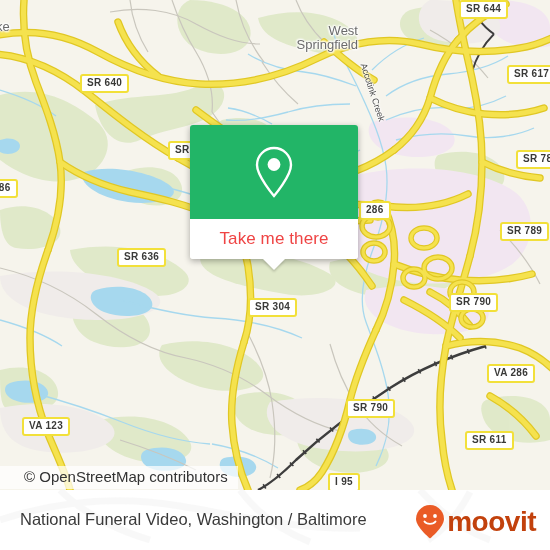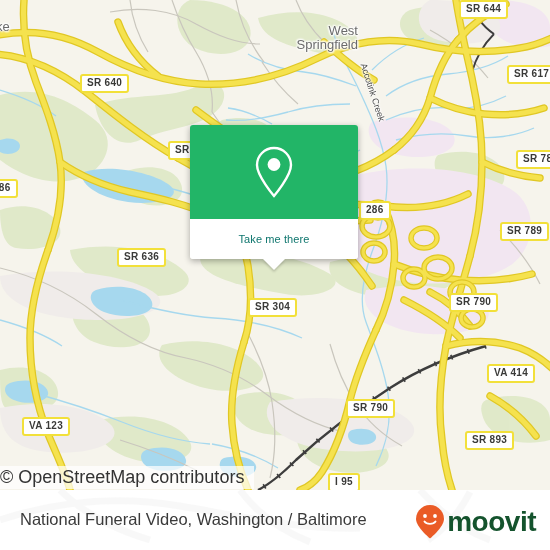--- a/index.html
+++ b/index.html
@@ -46,23 +46,23 @@
     font-size:9px;
     white-space:nowrap;
     text-shadow:1px 0 2px #fff,-1px 0 2px #fff,0 1px 2px #fff,0 -1px 2px #fff;
   }
 
   
   .attrib{
     position:absolute;left:0;top:466px;
     background:rgba(255,255,255,.72);
     color:#333;
-    font-size:18px;
+    font-size:15px;
     line-height:14px;
-    padding:4px 10px 5px 0;
+    padding:4px 10px 5px 24px;
     white-space:nowrap;
   }
 
   
   .card{
     position:absolute;left:190px;top:125px;width:168px;
     border-radius:3px;
     box-shadow:0 2px 6px rgba(0,0,0,.32);
     overflow:visible;
     z-index:6;
@@ -70,21 +70,21 @@
   .card-head{
     height:94px;border-radius:3px 3px 0 0;
     display:flex;align-items:center;justify-content:center;
   }
   .card-foot{
     height:40px;background:#fff;border-radius:0 0 3px 3px;
     display:flex;align-items:center;justify-content:center;
     position:relative;
   }
   .card-foot span{
-    color:#0f766e;font-size:11px;letter-spacing:.1px;
+    color:#ef4444;font-size:17px;letter-spacing:.1px;
   }
   .card-tail{
     position:absolute;left:50%;margin-left:-11px;bottom:-11px;
     width:0;height:0;
     border-left:11px solid transparent;
     border-right:11px solid transparent;
     border-top:11px solid #fff;
     filter:drop-shadow(0 2px 1px rgba(0,0,0,.18));
   }
 
@@ -96,21 +96,21 @@
   .bottombar .ghost{position:absolute;left:0;top:-490px;opacity:.06;}
   .bottom-title{
     position:absolute;left:20px;top:18px;
     color:#3a3a3a;font-size:16.5px;line-height:22px;white-space:nowrap;
   }
   .brand{
     position:absolute;right:14px;top:14px;
     display:flex;align-items:center;gap:2px;
   }
   .brand-text{
-    color:#14532d;font-size:28px;line-height:28px;font-weight:bold;letter-spacing:-.5px;
+    color:#c2410c;font-size:28px;line-height:28px;font-weight:bold;letter-spacing:-.5px;
   }
 </style>
 </head>
 <body>
 
 <div id="root">
 
   <div class="map">
     <svg id="mapsvg" width="550" height="490" viewBox="0 0 550 490">
       <defs>
@@ -312,23 +312,23 @@
     <div class="shield" style="left:459px;top:0px;">SR 644</div>
     <div class="shield" style="left:507px;top:65px;">SR 617</div>
     <div class="shield" style="left:516px;top:150px;">SR 78</div>
     <div class="shield" style="left:168px;top:141px;text-align:right;">SR</div>
     <div class="shield" style="left:-14px;top:179px;">286</div>
     <div class="shield" style="left:359px;top:201px;">286</div>
     <div class="shield" style="left:500px;top:222px;">SR 789</div>
     <div class="shield" style="left:117px;top:248px;">SR 636</div>
     <div class="shield" style="left:449px;top:293px;">SR 790</div>
     <div class="shield" style="left:248px;top:298px;">SR 304</div>
-    <div class="shield" style="left:487px;top:364px;">VA 414</div>
+    <div class="shield" style="left:487px;top:364px;">VA 286</div>
     <div class="shield" style="left:346px;top:399px;">SR 790</div>
-    <div class="shield" style="left:465px;top:431px;">SR 893</div>
+    <div class="shield" style="left:465px;top:431px;">SR 611</div>
     <div class="shield" style="left:22px;top:417px;">VA 123</div>
     <div class="shield" style="left:328px;top:473px;">I 95</div>
 
     <div class="attrib">© OpenStreetMap contributors</div>
   </div>
 
   <div class="card">
     <div class="card-head" style="background:#22b567;">
       <svg width="46" height="56" viewBox="0 0 46 56">
         <path d="M23 4 C13.6 4 6 11.6 6 21 C6 32 23 52 23 52 C23 52 40 32 40 21 C40 11.6 32.4 4 23 4 Z" fill="none" stroke="#ffffff" stroke-width="2.4"></path>

